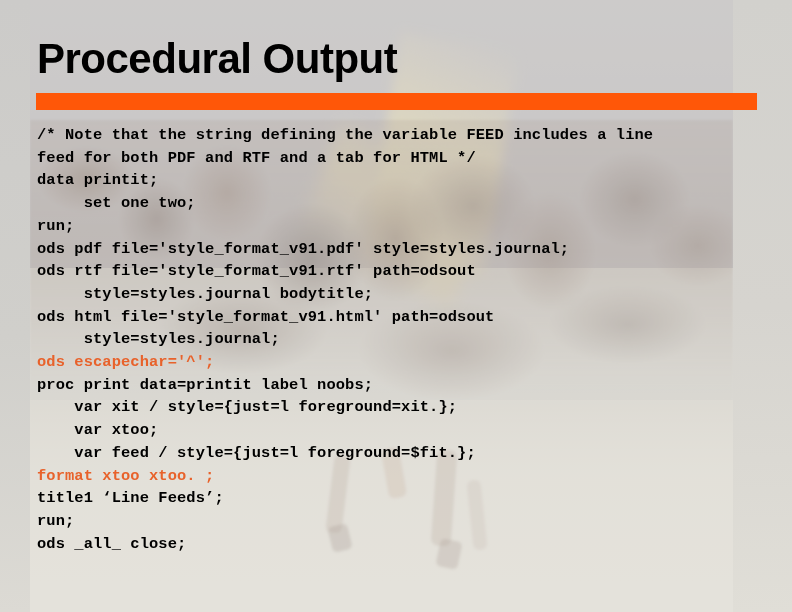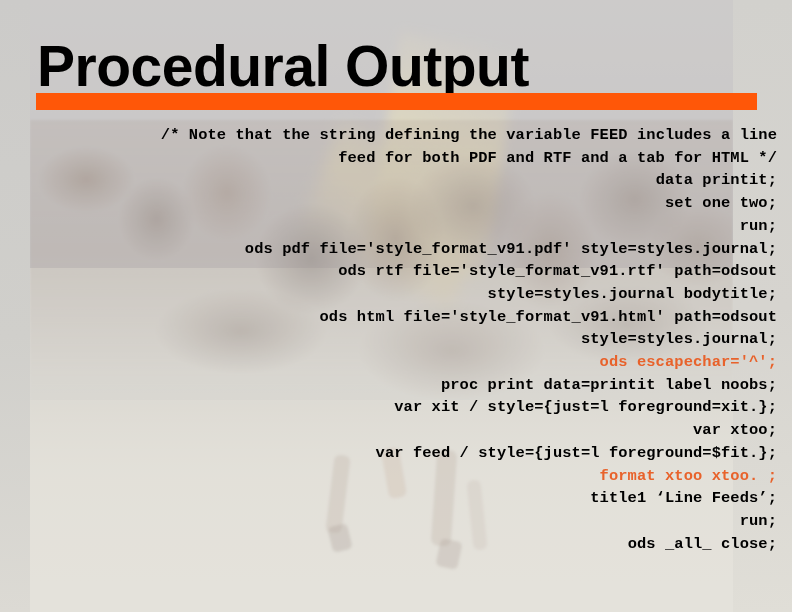--- a/index.html
+++ b/index.html
@@ -138,21 +138,21 @@
   
   #content {
     position: absolute;
     left: 0; top: 0;
     width: 792px; height: 612px;
   }
   #slide-title {
     position: absolute;
     left: 37px;
     top: 36px;
-    font-size: 57px;
+    font-size: 42px;
     font-weight: bold;
     color: #000000;
     letter-spacing: -0.5px;
     line-height: 1.08;
     white-space: nowrap;
   }
   #accent-bar {
     position: absolute;
     left: 36px;
     top: 93px;
@@ -166,21 +166,21 @@
     top: 124px;
     width: 740px;
     font-family: "Liberation Mono", "DejaVu Sans Mono", monospace;
     font-size: 15.4px;
     font-weight: bold;
     line-height: 22.7px;
     color: #000000;
     white-space: pre;
     letter-spacing: 0.1px;
   }
-  .code-line { display: block; text-align: right; }
+  .code-line { display: block; }
   .code-line.accent { color: #e8622b; }
 </style>
 </head>
 <body>
 
 <div id="slide">
 
   <div class="bg-base"></div>
   <div class="bg-photo">
     <div class="bg-sky"></div>

